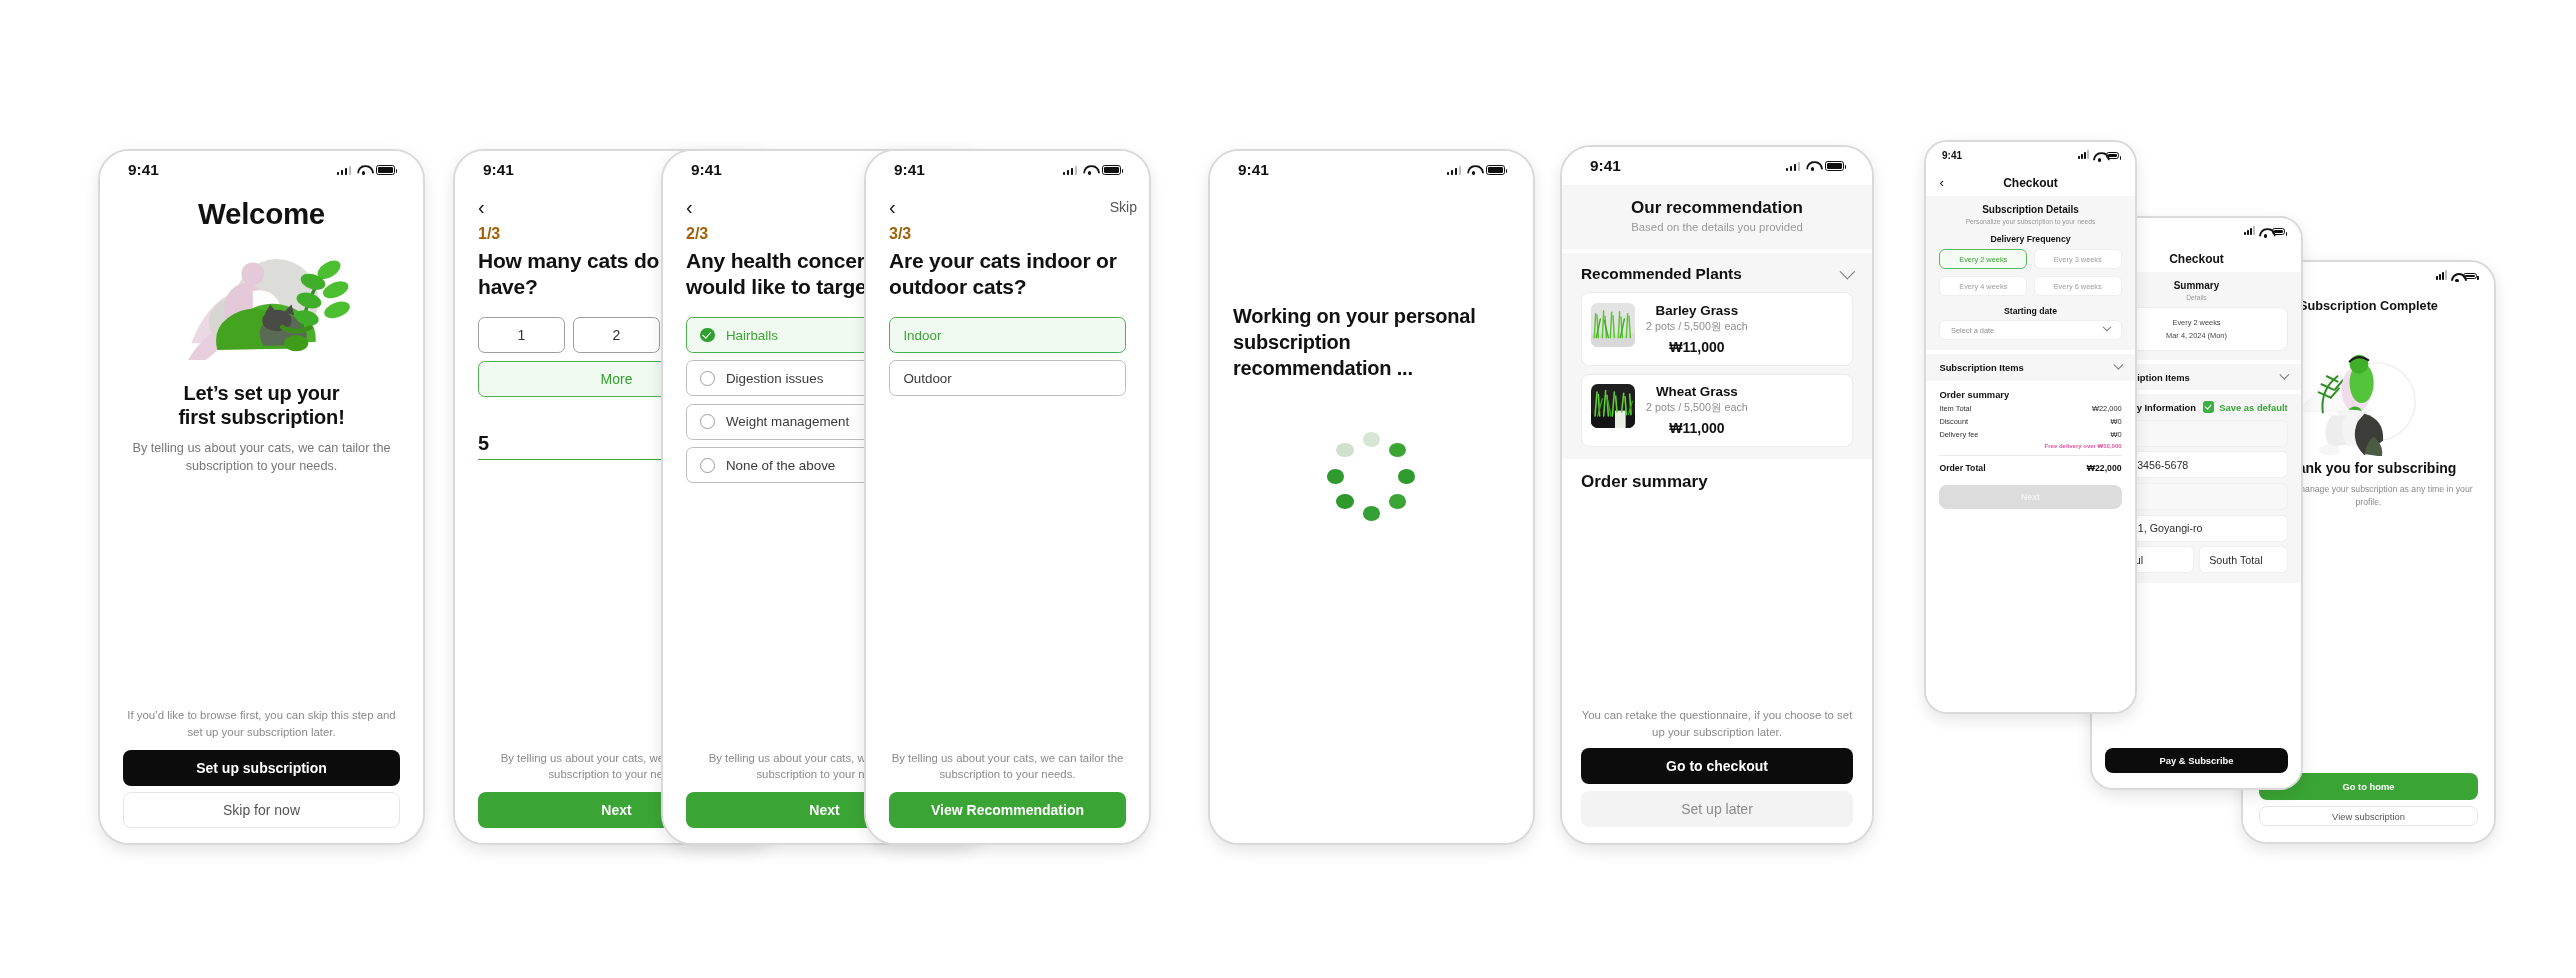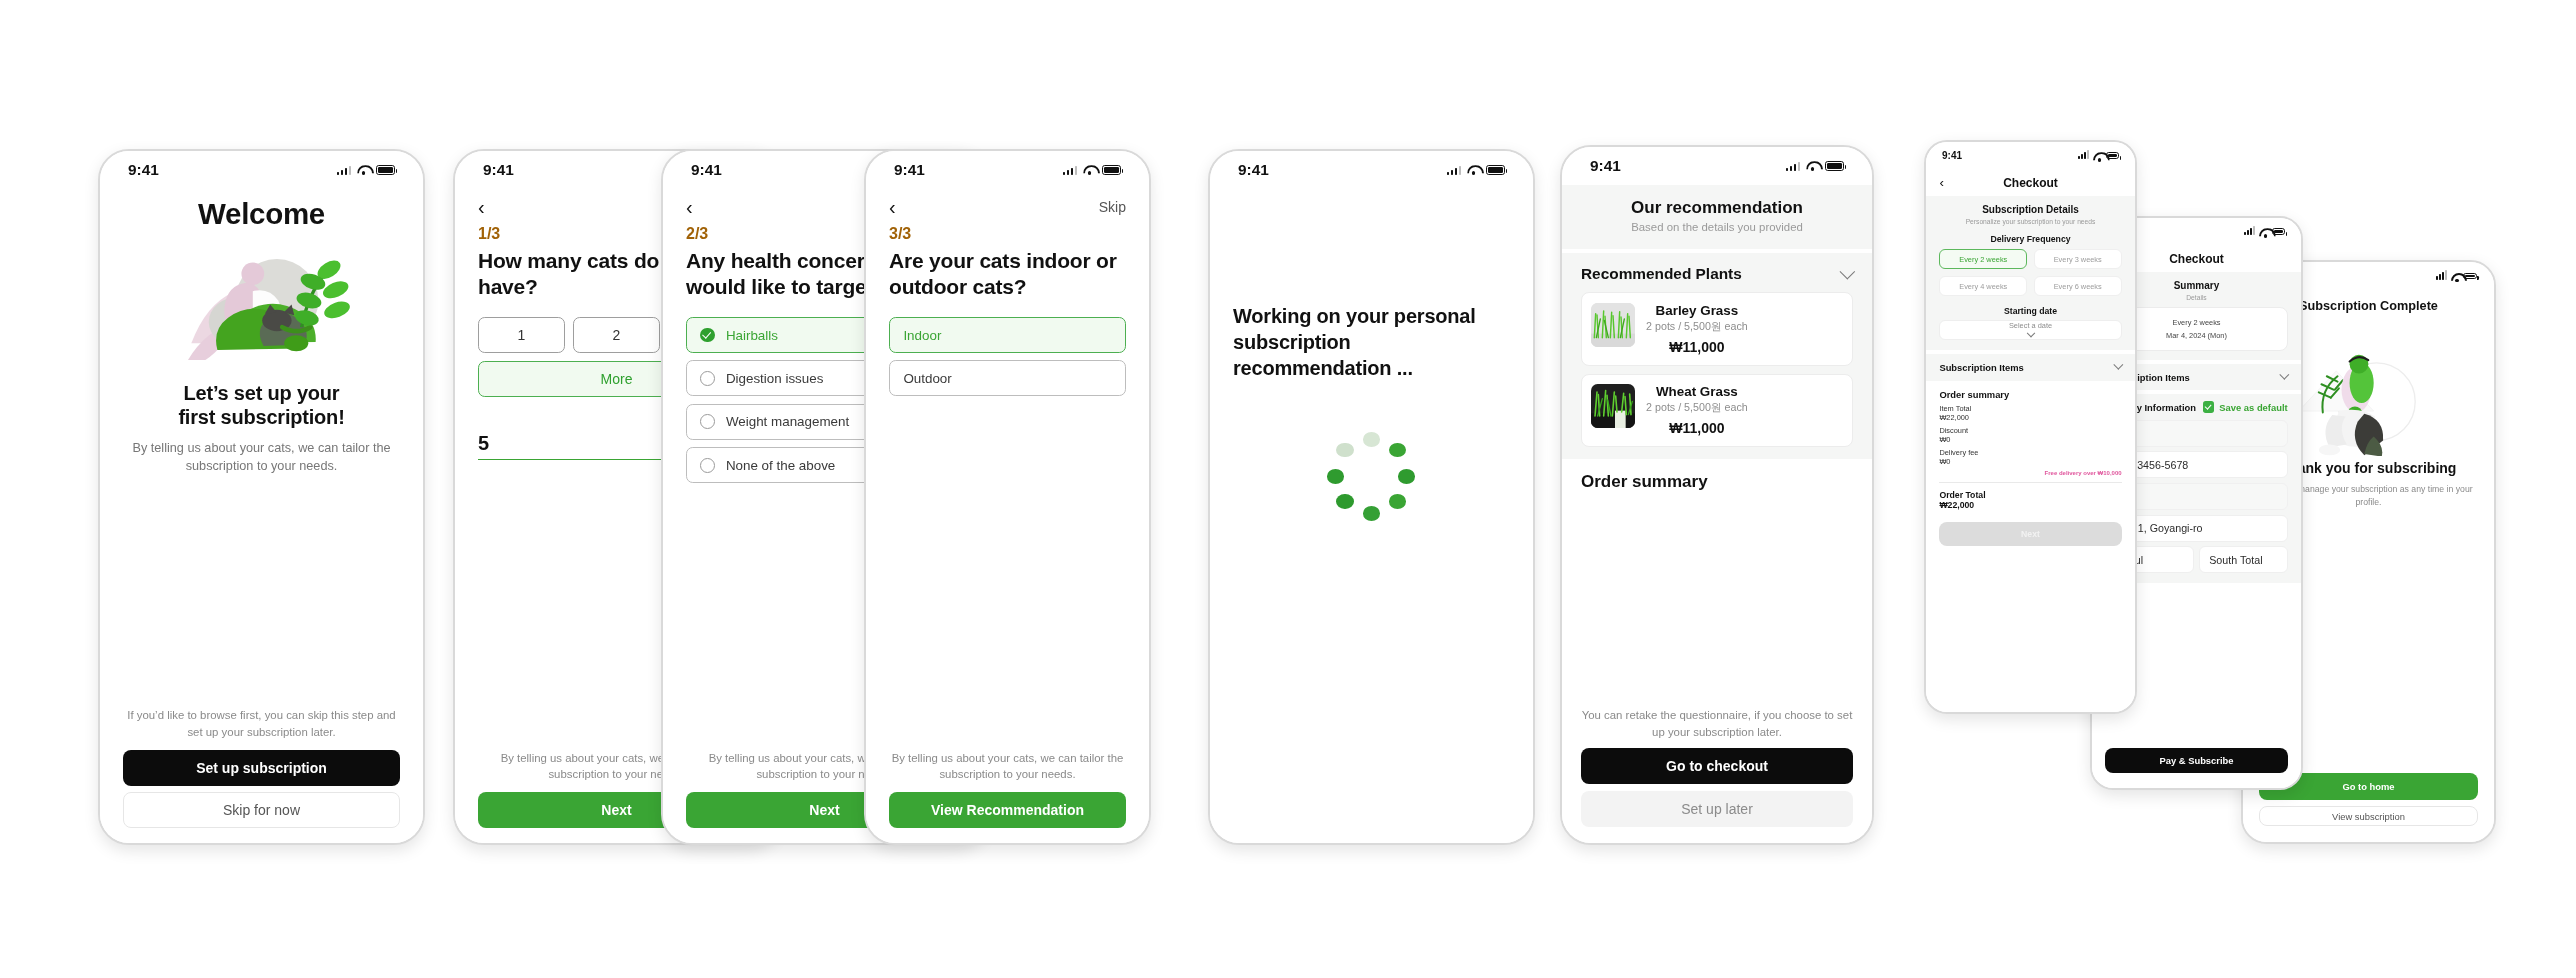--- a/index.html
+++ b/index.html
@@ -107,22 +107,22 @@
   .pmeta { font-size:10.7px; color:#8d8d8d; margin-top:2px; }
   .pprice { font-size:14px; font-weight:bold; color:#111; margin-top:5.4px; }
 
   
   .fgrid { display:grid; grid-template-columns:1fr 1fr; gap:6.7px; }
   .fopt { height:28px; border-radius:6px; background:#fff; display:flex; align-items:center;
     justify-content:center; font-size:11.4px; color:#9c9c9c; border:0.7px solid #efefef;}
   .fopt.sel { border:0.7px solid #5cb85c; color:#3aa534; background:#f4fbf3; }
   .selectbox { height:29.5px; border:0.7px solid #eee; border-radius:6px; background:#fff;
     display:flex; align-items:center; justify-content:space-between; padding:0 10.7px;
-    font-size:11.4px; color:#8d8d8d;flex-direction:column; }
-  .sumrow { display:flex; justify-content:space-between; font-size:10.7px; color:#333; margin:4px 0;flex-direction:column; }
+    font-size:11.4px; color:#8d8d8d; }
+  .sumrow { display:flex; justify-content:space-between; font-size:10.7px; color:#333; margin:4px 0; }
   .sumrow.total { font-size:12.7px; font-weight:bold; color:#111; padding-top:6.7px;
     border-top:0.7px solid #e9e9e9; margin-top:6.7px; }
   .freeship { text-align:right; font-size:8.7px; color:#e0559c; font-weight:bold; }
 
   .fieldbox { height:27px; border:0.7px solid #efefef; border-radius:6px; background:#fff;
     display:flex; align-items:center; padding:0 9.4px; font-size:10.7px; color:#2c2c2c; }
   .fieldbox.empty { background:#f7f8f7; border-color:#f0f0f0; }
   .savedef { display:flex; align-items:center; gap:5.4px; font-size:9.4px; color:#3aa534; font-weight:bold;}
   .cbox { width:11.4px; height:11.4px; border-radius:2.7px; background:#3cb043; position:relative; }
   .cbox::after{content:"";position:absolute;left:3.7px;top:1.7px;width:2.7px;height:5.4px;
@@ -293,21 +293,21 @@
               <i></i>
               <i></i>
               <i></i>
             </span>
           <span class="wifi"></span>
           <span class="batt"></span>
         </span>
       </div>
       <div class="navbar">
         <span class="chev-back">‹</span>
-        <span class="nav-skip" style="position:absolute; right:23px;">Skip</span>
+        <span class="nav-skip" style="position:absolute; right:12px;">Skip</span>
       </div>
       <div class="body">
         <div class="step">3/3</div>
         <div class="h-big">Are your cats indoor or outdoor cats?</div>
 
         <div style="margin-top:17.4px; display:flex; flex-direction:column; gap:7.4px;">
           <div class="opt sel">
             <span>Indoor</span>
           </div>
           <div class="opt">

